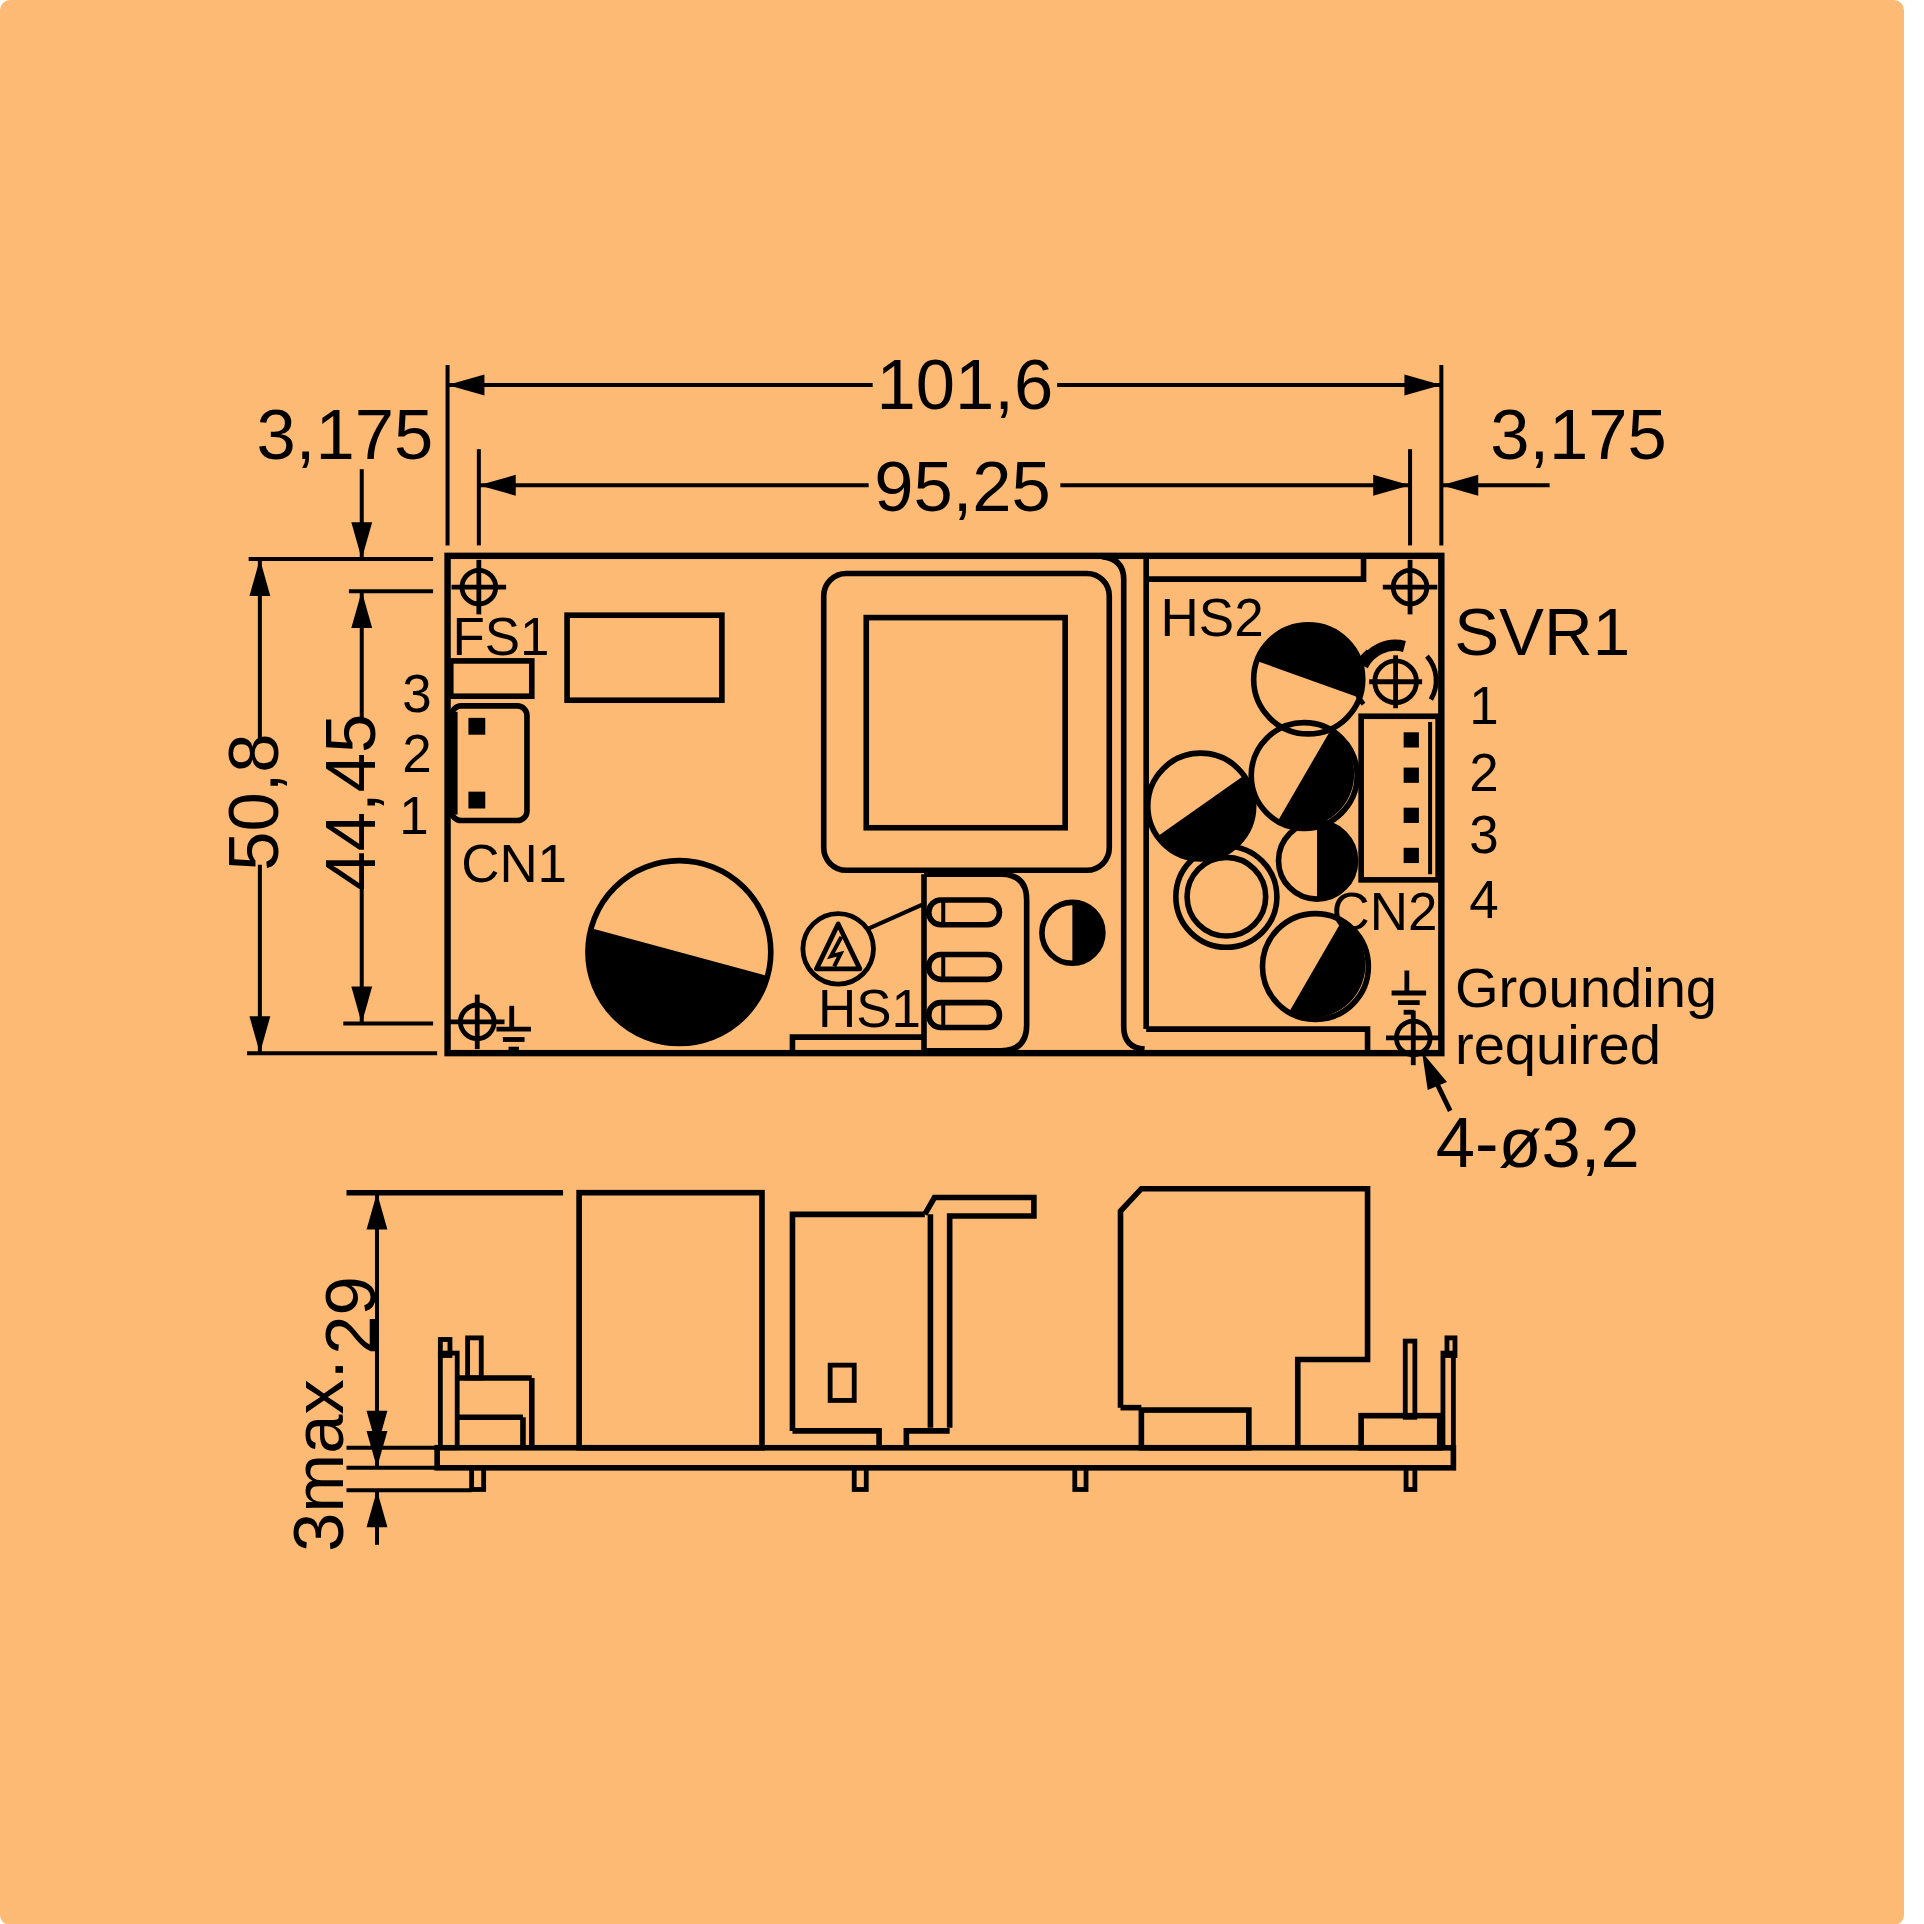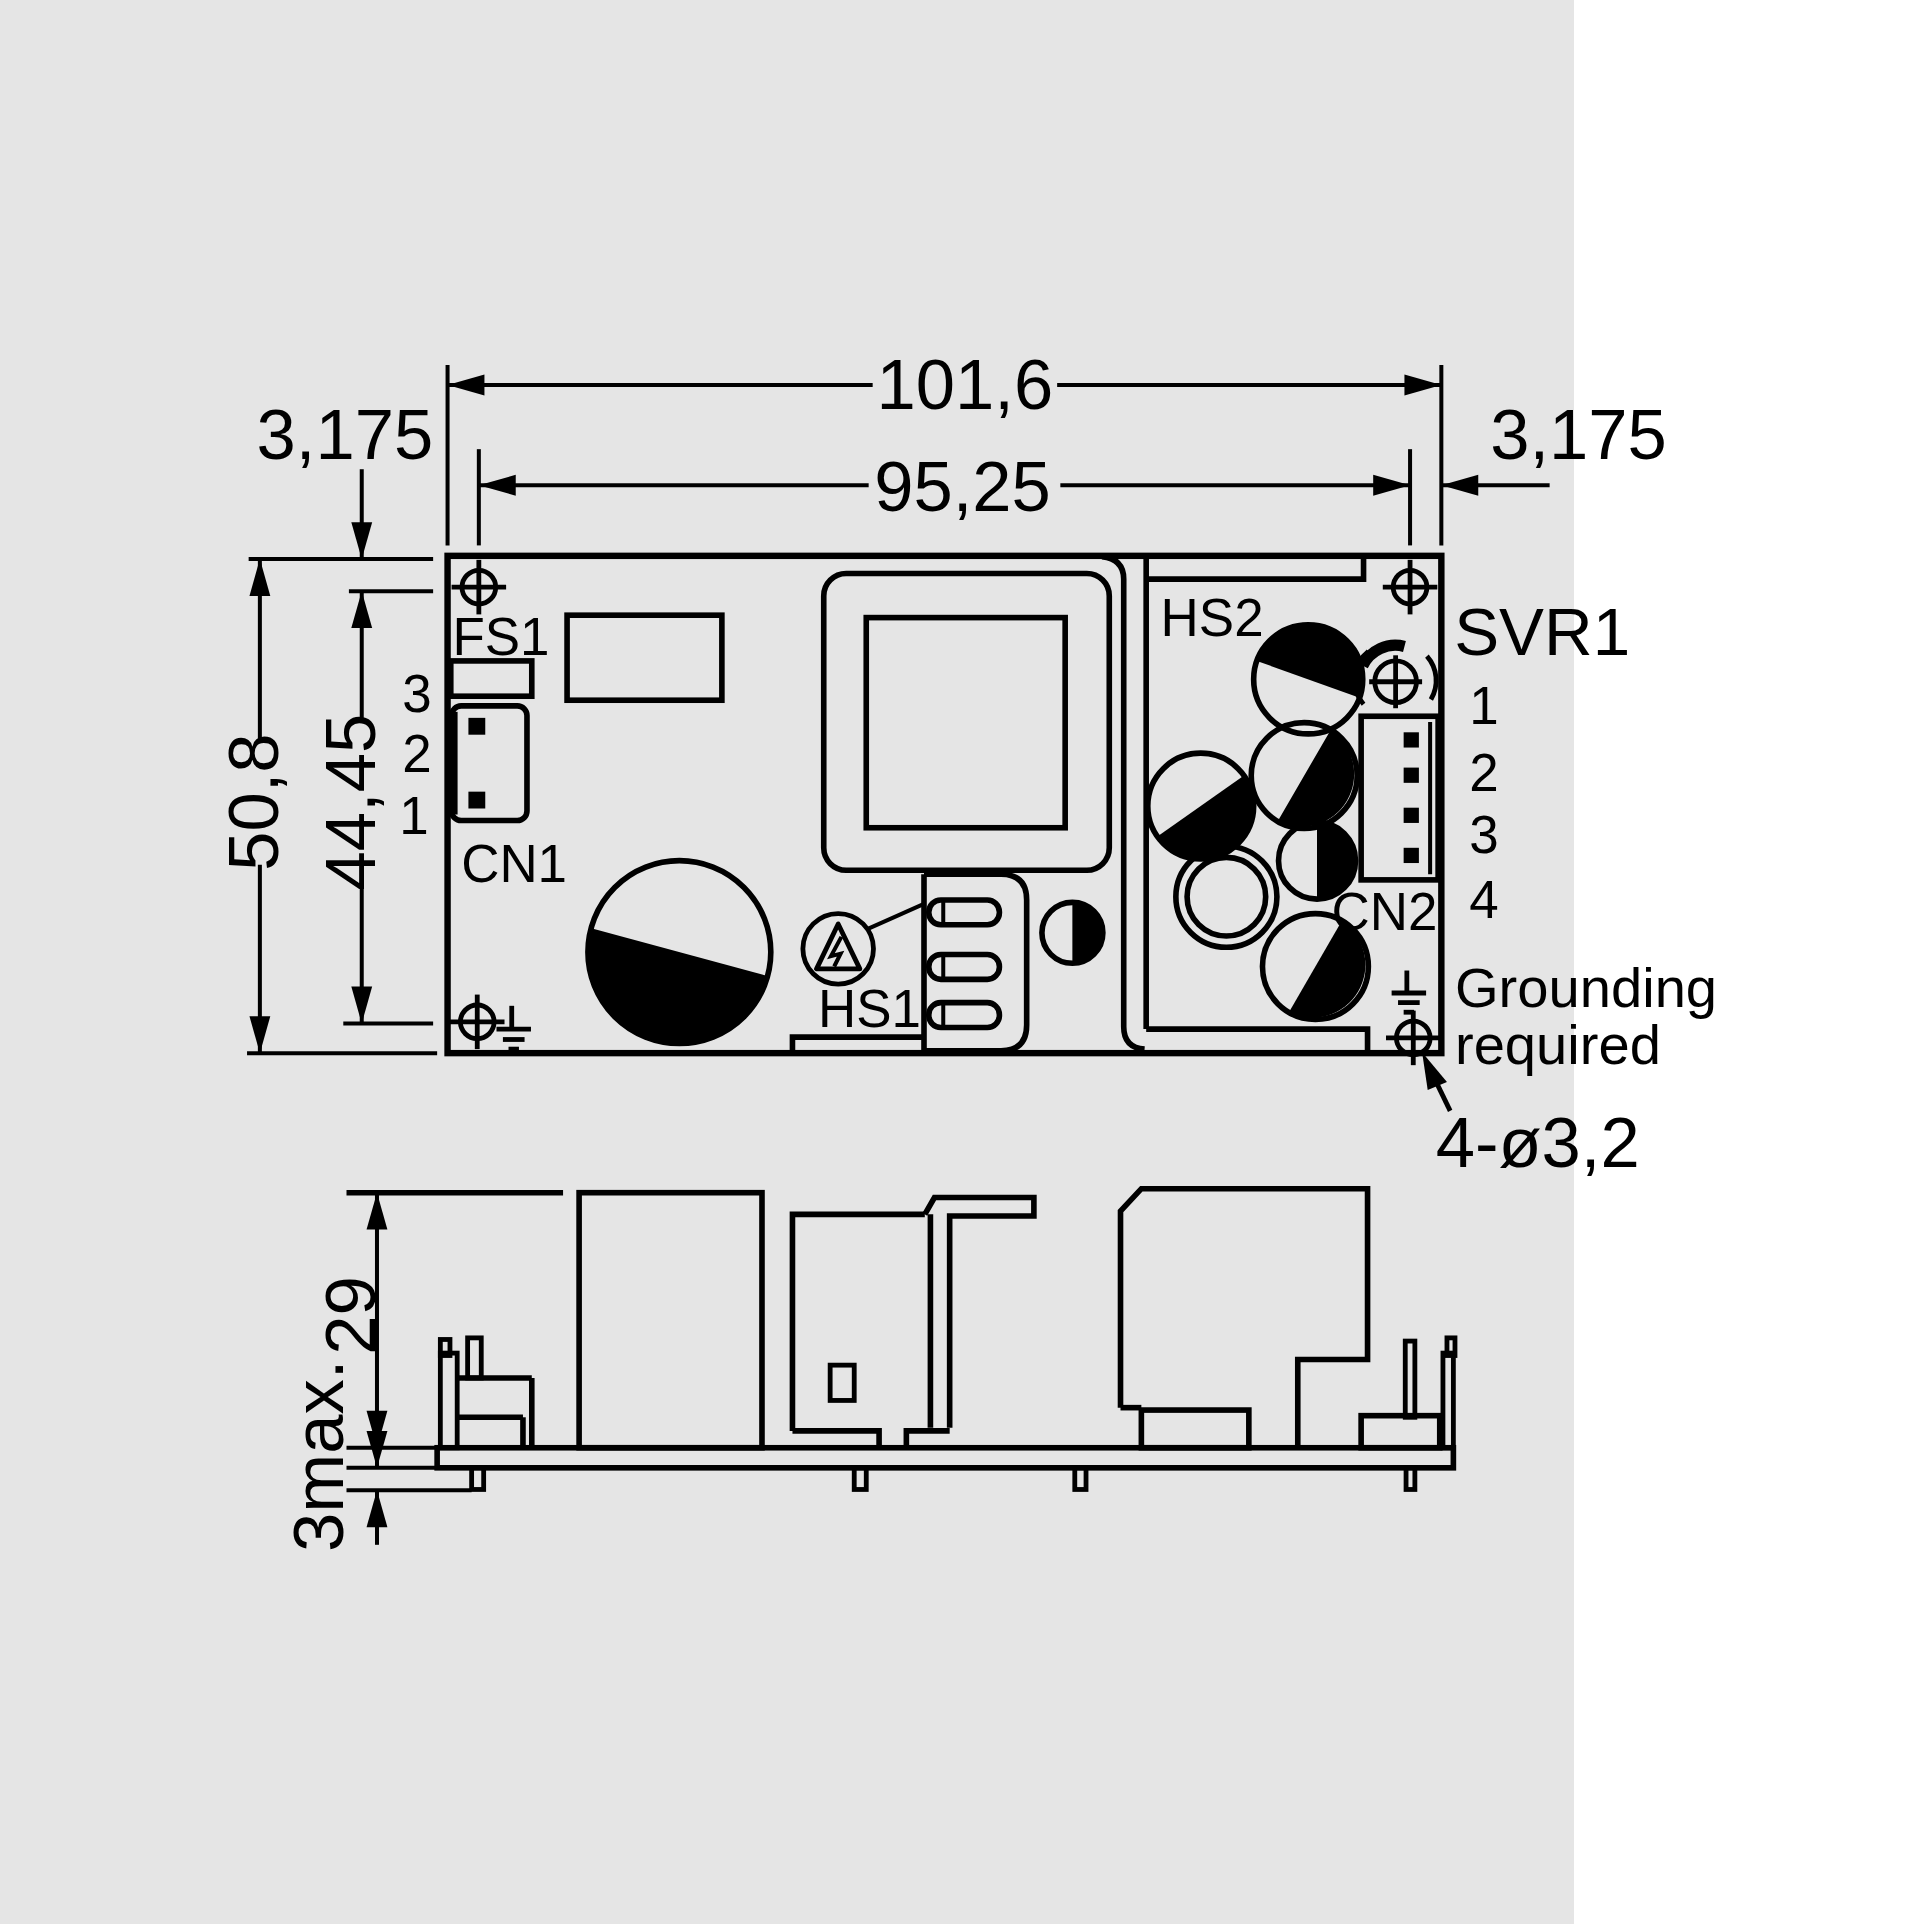--- a/index.html
+++ b/index.html
@@ -1,16 +1,16 @@
 <!DOCTYPE html>
 <html style="font-size:13px"><head>
 <meta charset="utf-8">
 <style>
   html,body{margin:0;padding:0;background:#fff;}
-  .stage{width:1574px;height:1925px;position:relative;background:#e5e5e5;}
+  .stage{width:1904px;height:1925px;position:relative;background:#fdba74;border-radius:10px;}
   svg{display:block;}
   text{fill:#000;font-family:"Liberation Sans","DejaVu Sans",sans-serif;}
   .dim{font-size:88px;}
   .lbl{font-size:66px;}
   .lbl-lg{font-size:84px;}
   .note{font-size:70px;}
   .s{stroke:#000;fill:none;stroke-width:7;}
   .s8{stroke:#000;fill:none;stroke-width:8;}
   .thin{stroke:#000;fill:none;stroke-width:5;}
   .s6{stroke:#000;fill:none;stroke-width:6;}

